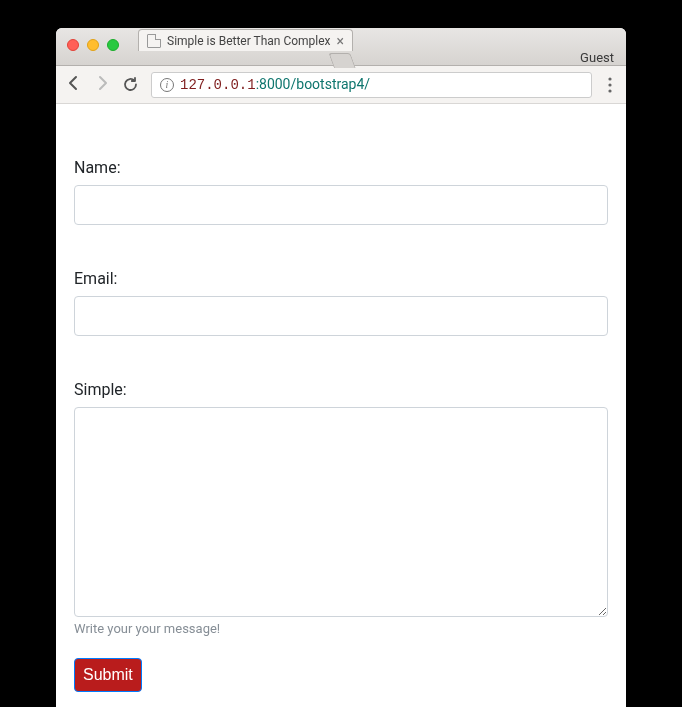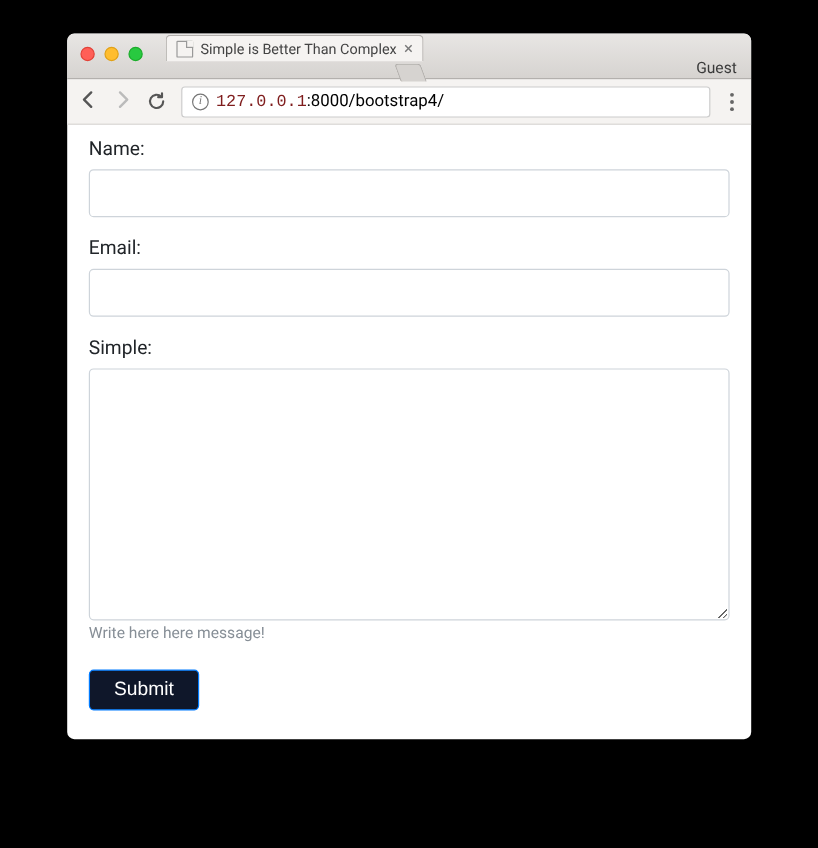--- a/index.html
+++ b/index.html
@@ -150,40 +150,41 @@
       font-family: Georgia, serif;
       font-style: italic;
       flex-shrink: 0;
     }
     .omni-url {
       font-size: 14px;
       color: #222;
       white-space: nowrap;
     }
     .omni-url .host { color: #7f1d1d; font-family: Liberation Mono, monospace; }
-    .omni-url .port { color: #000000; }
+    .omni-url .port { color: #0f766e; }
     .menu-btn {
       color: #666;
       font-size: 16px;
       cursor: pointer;
       padding: 0 4px;
       letter-spacing: -1px;
     }
     .menu-btn svg { display: block; }
     .content {
       padding: 10px 18px 24px 18px;
     }
     .form-group {
       margin-bottom: 16px;
     }
     label {
       display: block;
       font-size: 16px;
       color: #212529;
       margin-bottom: 8px;
+      margin-top: 44px;
     }
     .form-control {
       display: block;
       width: 100%;
       padding: 7px 12px;
       font-size: 16px;
       line-height: 1.5;
       color: #495057;
       background: #fff;
       border: 1px solid #ced4da;
@@ -194,24 +195,24 @@
       resize: both;
     }
     .form-text {
       display: block;
       margin-top: 4px;
       font-size: 13px;
       color: #868e96;
     }
     .btn-primary {
       display: inline-block;
-      padding: 7px 20px;
+      padding: 7px 8px;
       font-size: 16px;
       color: #fff;
-      background: #0f172a;
+      background: #b91c1c;
       border: 1px solid #007bff;
       border-radius: 4px;
       cursor: pointer;
       margin-top: 6px;
     }
   </style>
 </head>
 <body>
 
 <div class="window">
@@ -270,18 +271,18 @@
         <label>Name:</label>
         <input type="text" class="form-control" value="" style="">
       </div>
       <div class="form-group">
         <label>Email:</label>
         <input type="email" class="form-control" value="" style="">
       </div>
       <div class="form-group">
         <label>Simple:</label>
         <textarea class="form-control" style=""></textarea>
-        <small class="form-text">Write here here message!</small>
+        <small class="form-text">Write your your message!</small>
       </div>
       <button type="submit" class="btn-primary">Submit</button>
     </form>
   </div>
 </div>
 
 </body></html>

